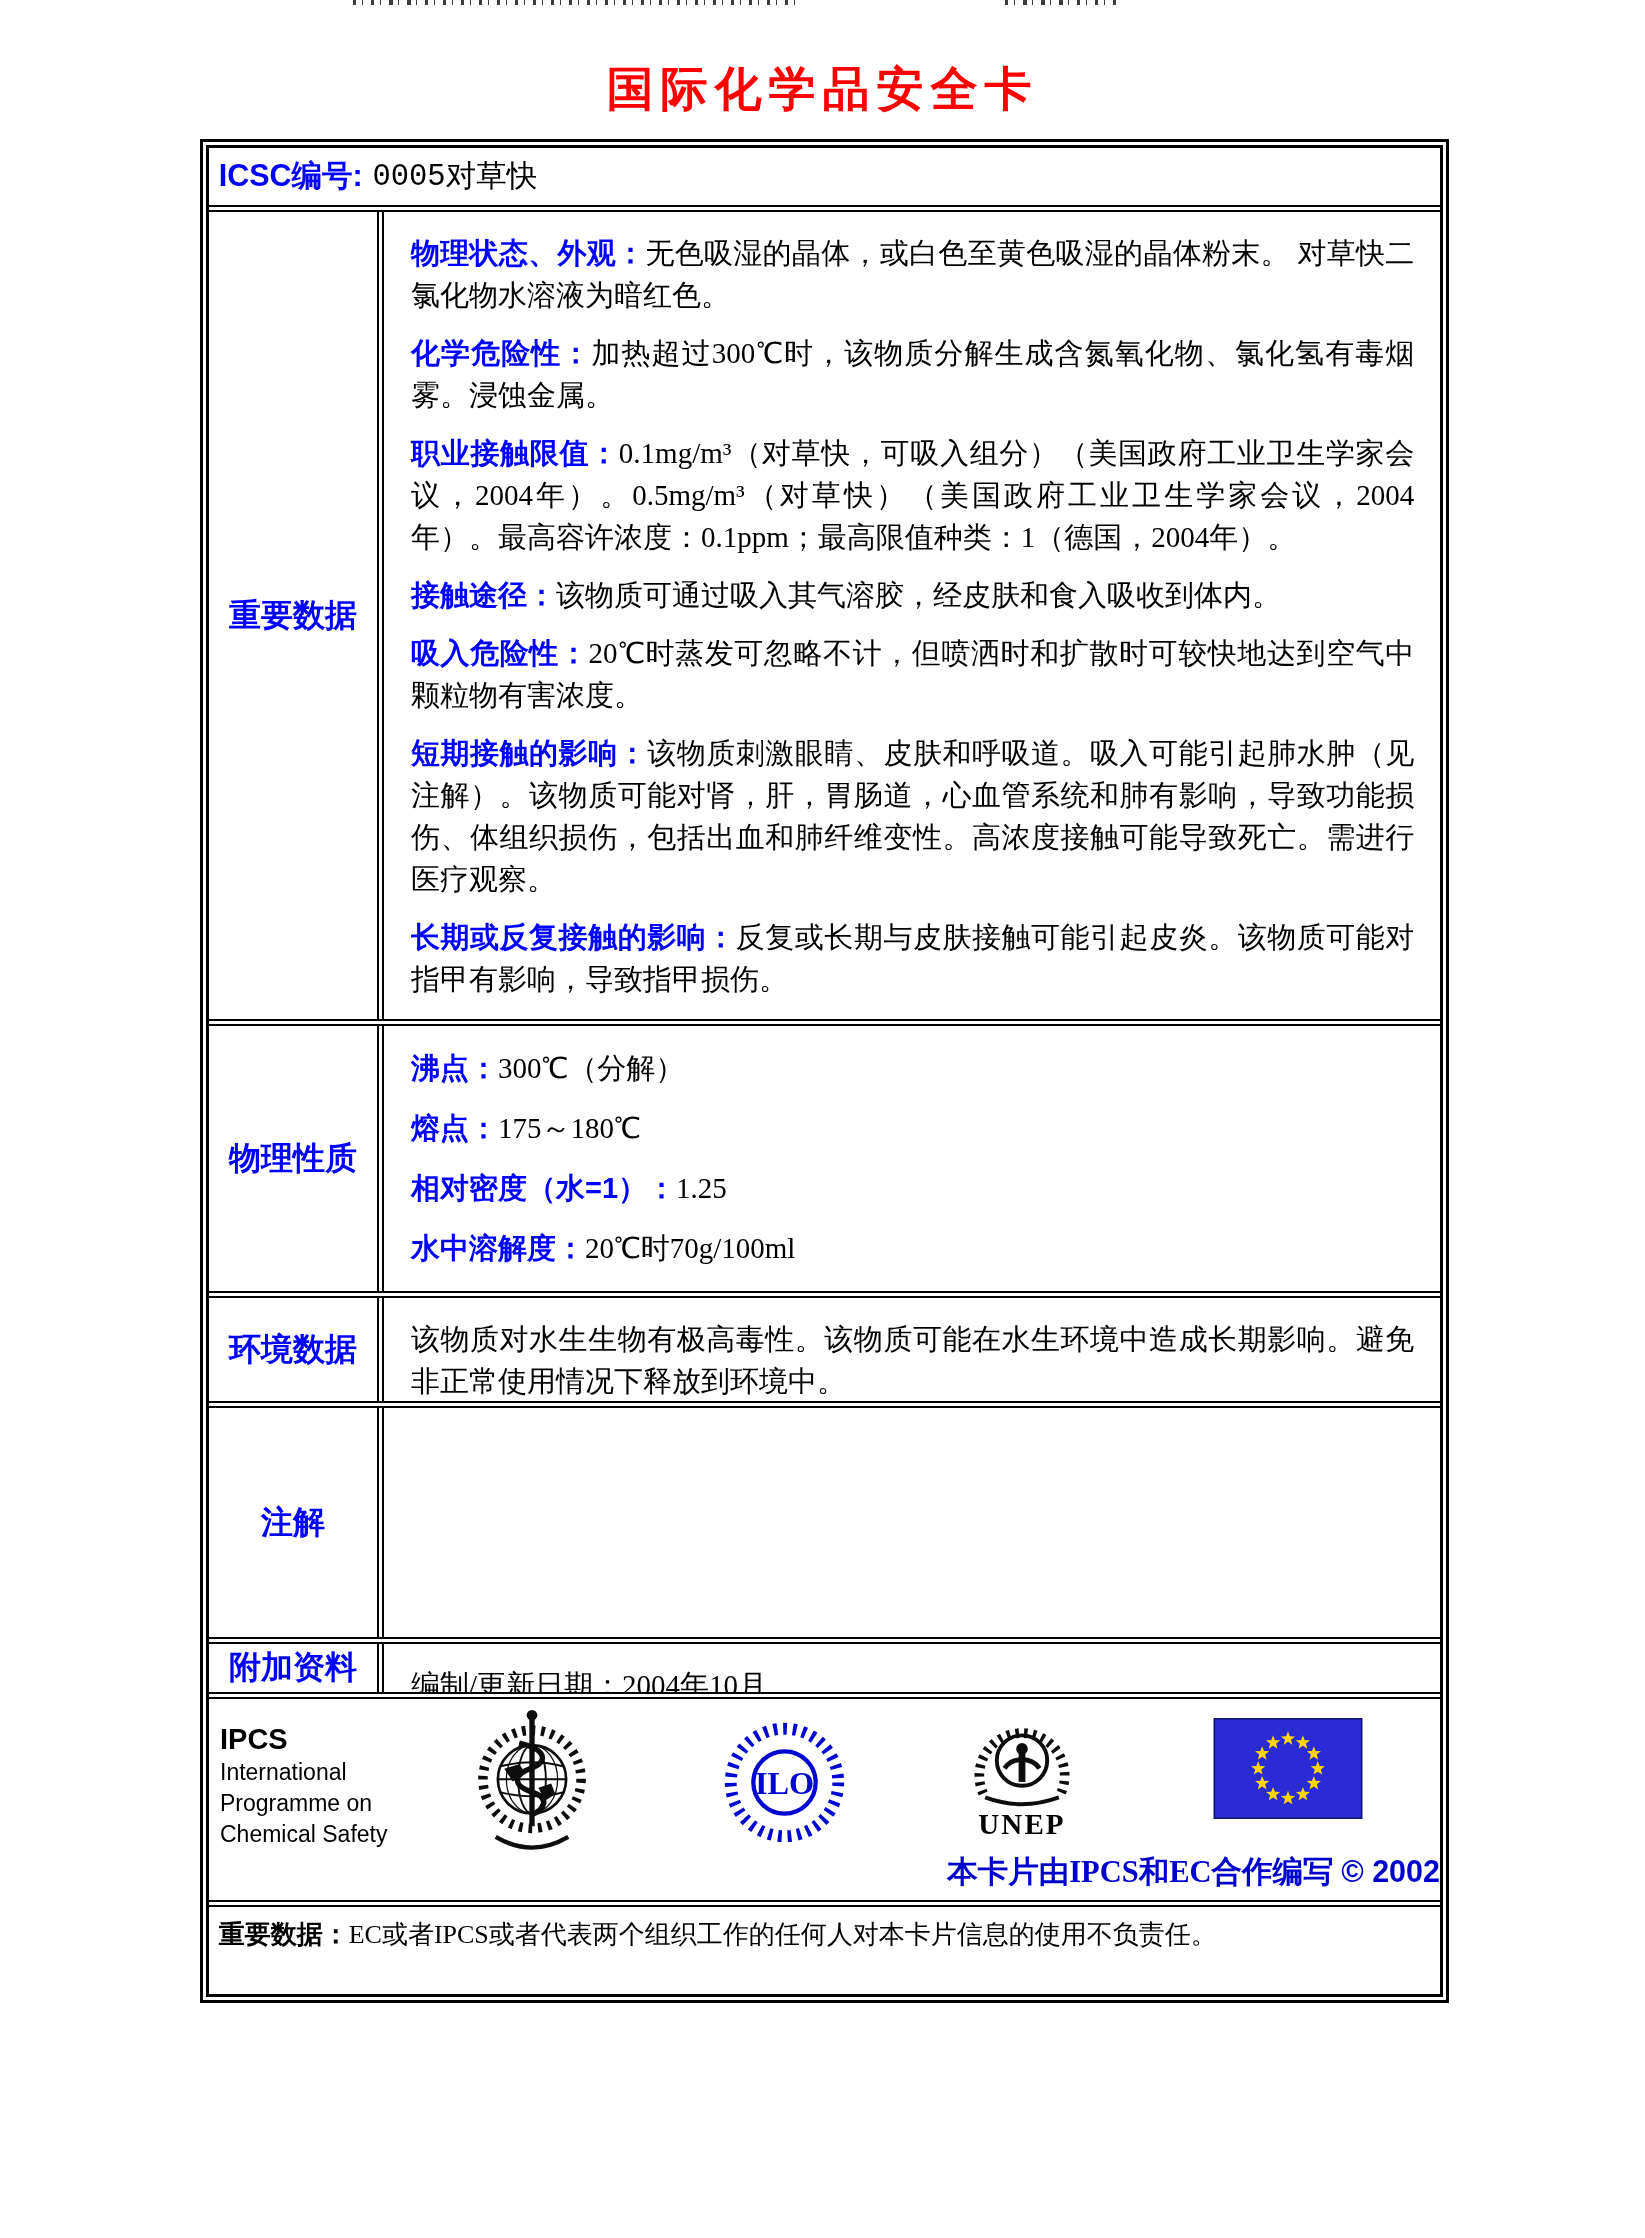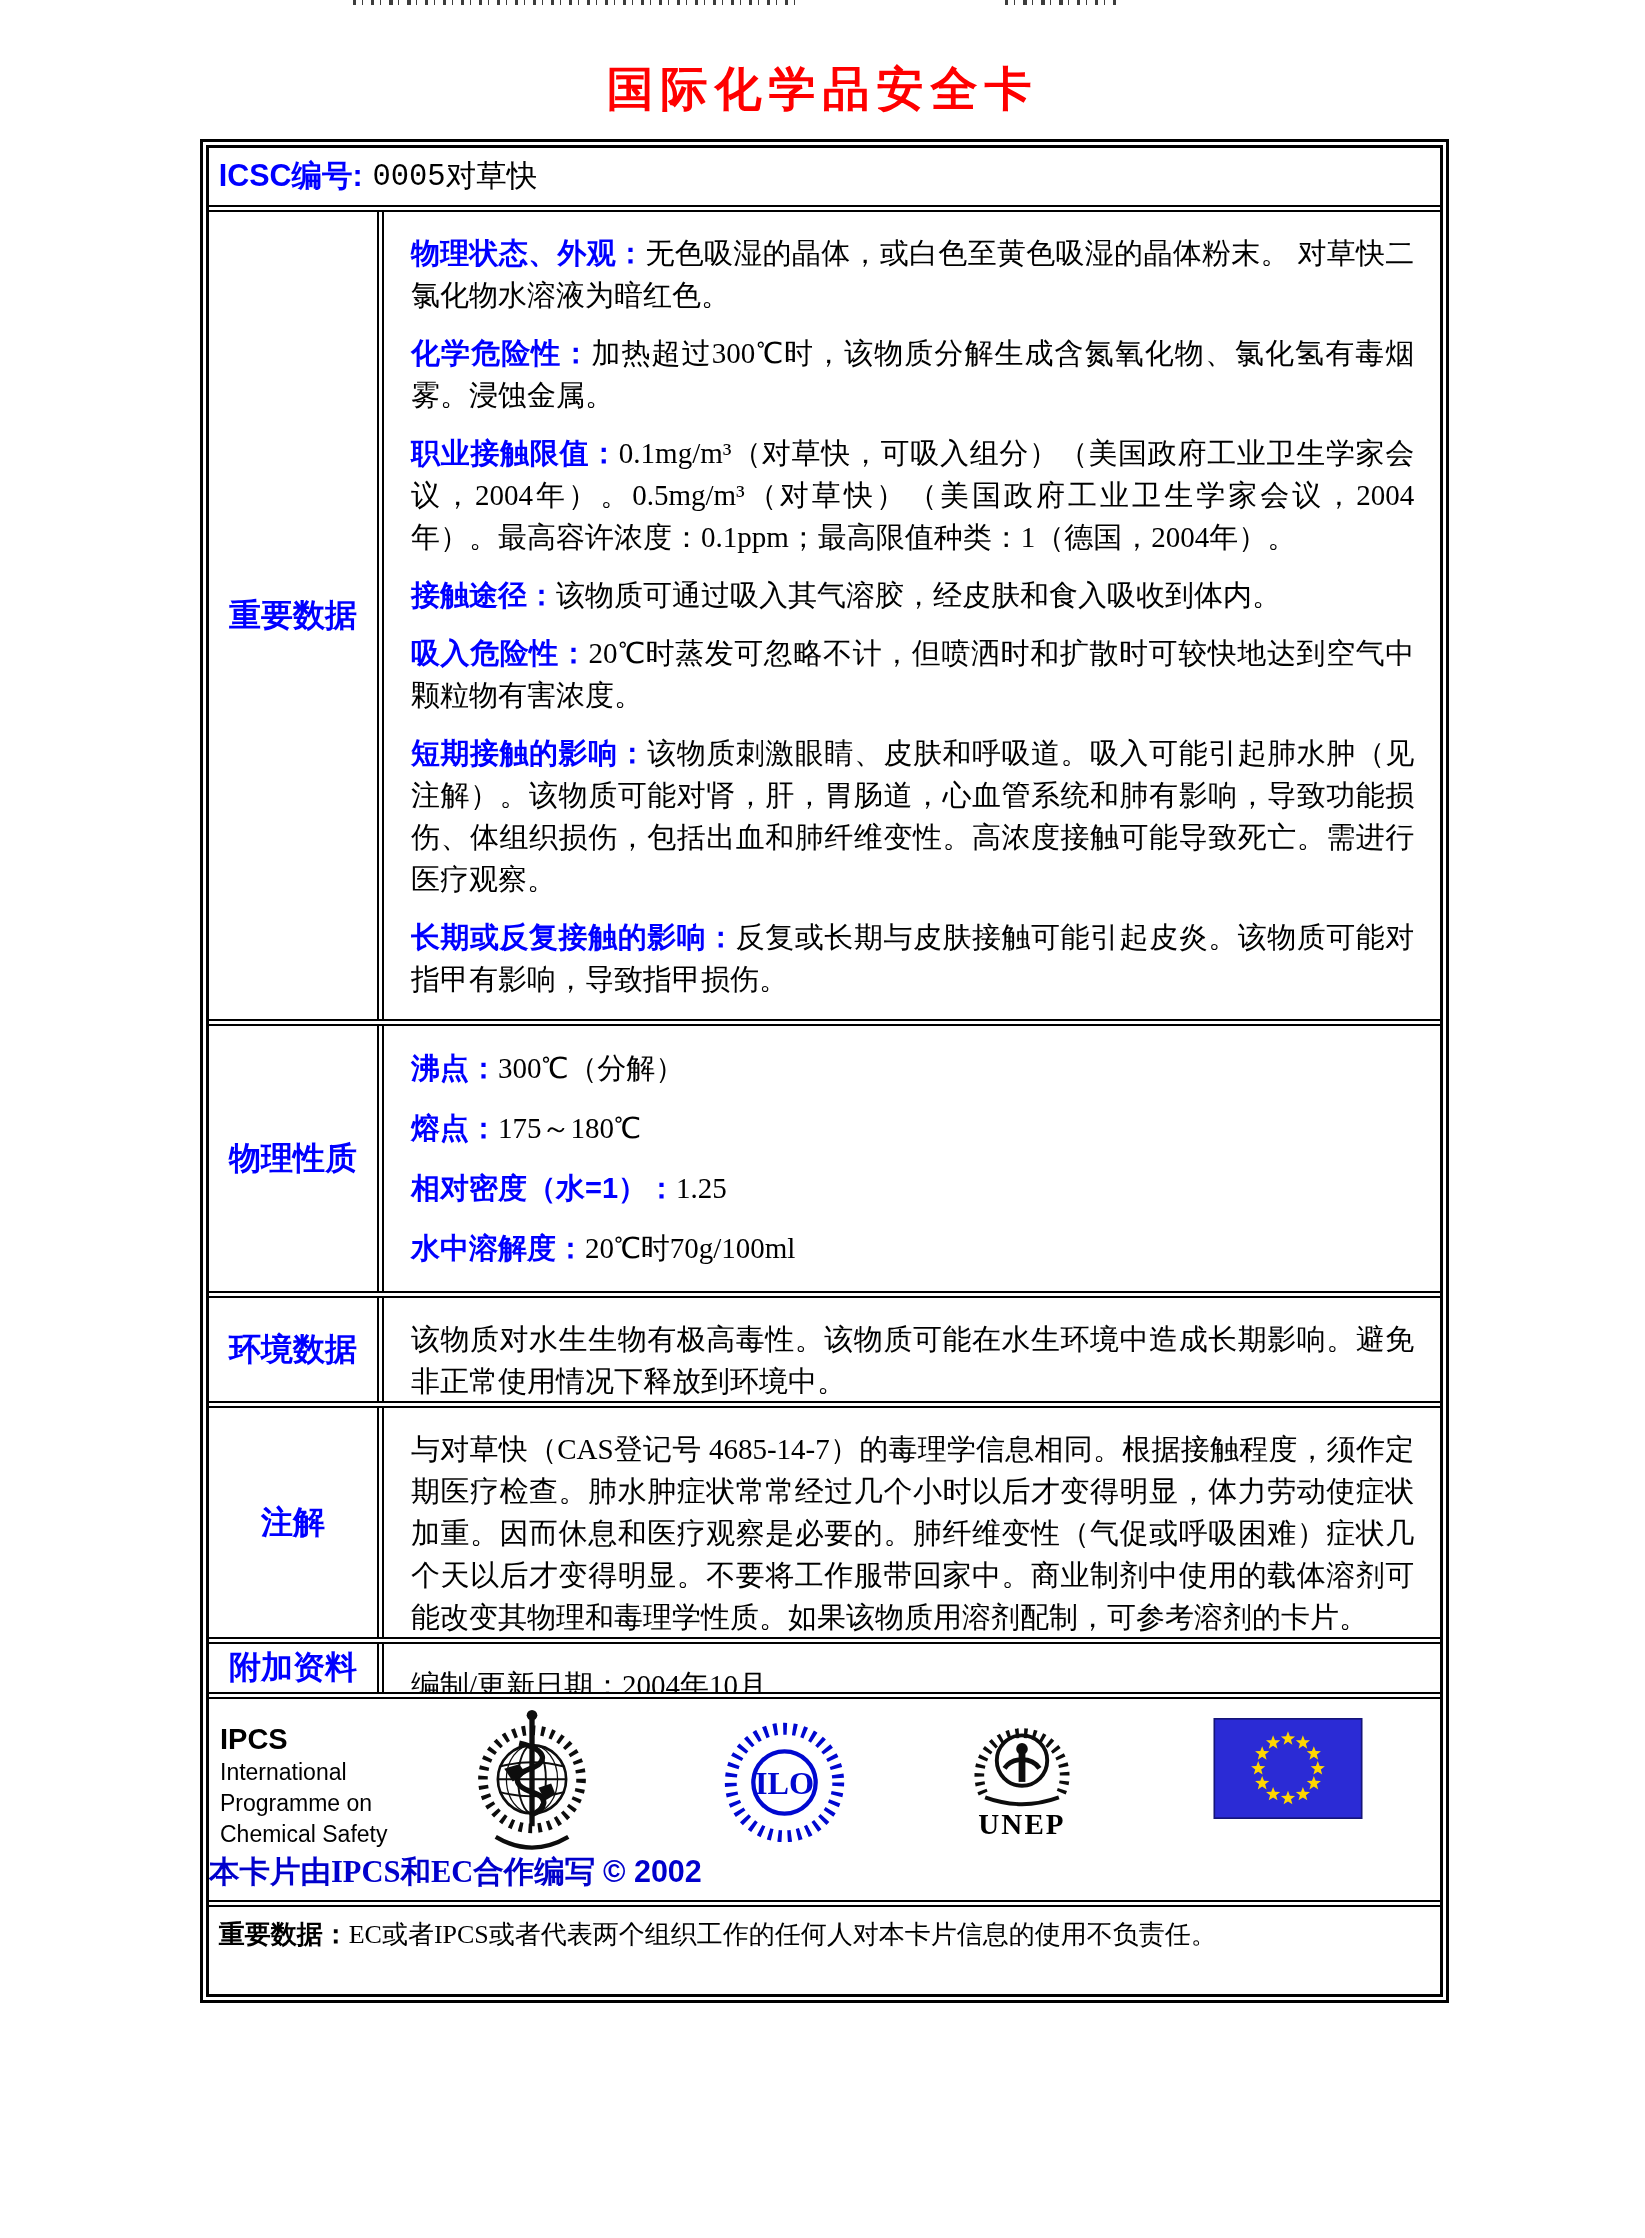--- a/index.html
+++ b/index.html
@@ -45,21 +45,21 @@
   .ipcs-block { position:absolute; left:11px; top:22px; font-family:"Liberation Sans", sans-serif; }
   .ipcs-name { font-size:29px; font-weight:bold; line-height:36px; }
   .ipcs-sub { font-size:23px; line-height:31px; }
   .logo { position:absolute; }
   .who-logo  { left:259px; top:2.8px; }
   .ilo-logo  { left:511px; top:19.4px;text-align:center; }
   .unep-logo { left:754px; top:15.2px; text-align:center; }
   .unep-word { font-family:"Liberation Serif", serif; font-weight:bold; font-size:29px; letter-spacing:2.1px; line-height:30.5px; margin-top:-4.2px; }
   .eu-flag   { left:1004px; top:19.4px; }
   .footer-caption {
-    position:absolute; left:0; bottom:7px; width:100%; text-align:left;
+    position:absolute; left:0; bottom:7px; width:100%; text-align:right;
     color:#0000CC; font-weight:bold; font-size:30.5px;
     font-family:"Liberation Serif", serif;
   }
   .footer-caption .copy { font-family:"Liberation Sans", sans-serif; font-weight:bold; }
 </style>
 </head>
 <body>
 
 <div class="frag" style="left:353px; width:444px;"></div>
 <div class="frag" style="left:1005px; width:111px;"></div>
@@ -103,23 +103,20 @@
 
   <div class="row r4">
     <div class="cell-label">环境数据</div>
     <div class="cell-content">
       <p>该物质对水生生物有极高毒性。该物质可能在水生环境中造成长期影响。避免非正常使用情况下释放到环境中。</p>
     </div>
   </div>
 
   <div class="row r5">
     <div class="cell-label">注解</div>
-    <div class="cell-content">
-      <p>与对草快（CAS登记号 4685-14-7）的毒理学信息相同。根据接触程度，须作定期医疗检查。肺水肿症状常常经过几个小时以后才变得明显，体力劳动使症状加重。因而休息和医疗观察是必要的。肺纤维变性（气促或呼吸困难）症状几个天以后才变得明显。不要将工作服带回家中。商业制剂中使用的载体溶剂可能改变其物理和毒理学性质。如果该物质用溶剂配制，可参考溶剂的卡片。</p>
-    </div>
   </div>
 
   <div class="row r6">
     <div class="cell-label">附加资料</div>
     <div class="cell-content">
       <p>编制/更新日期：2004年10月。</p>
     </div>
   </div>
 
   <div class="row r7">

